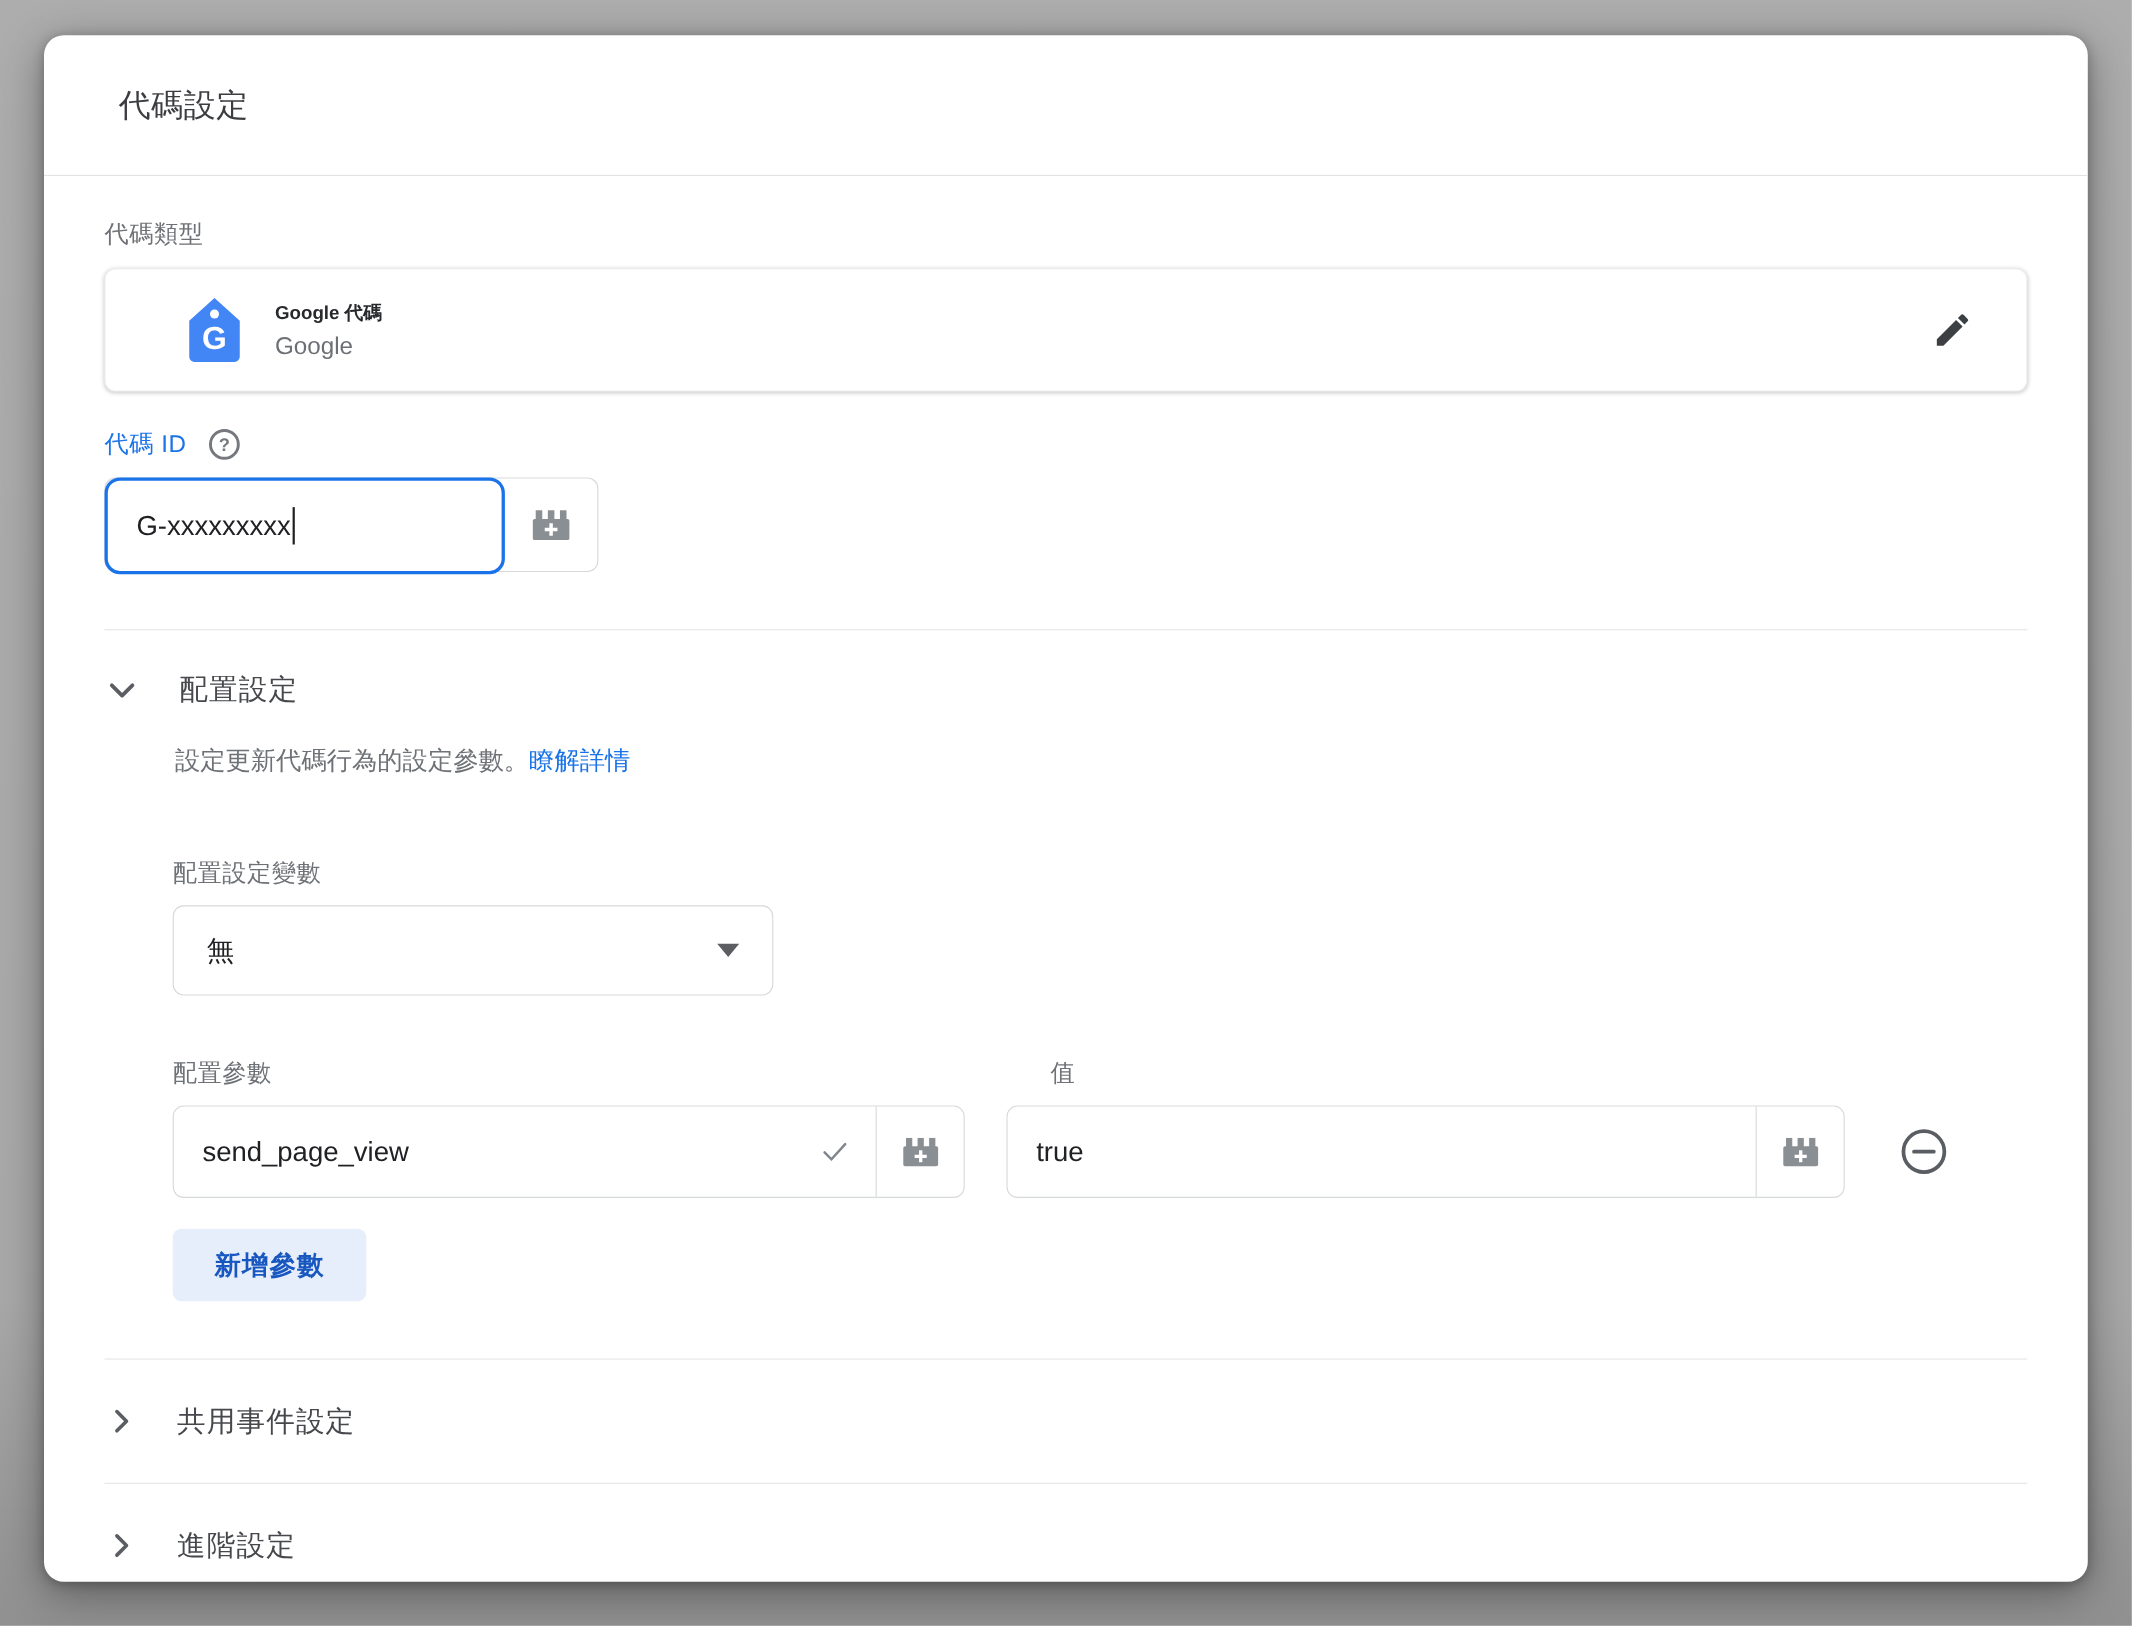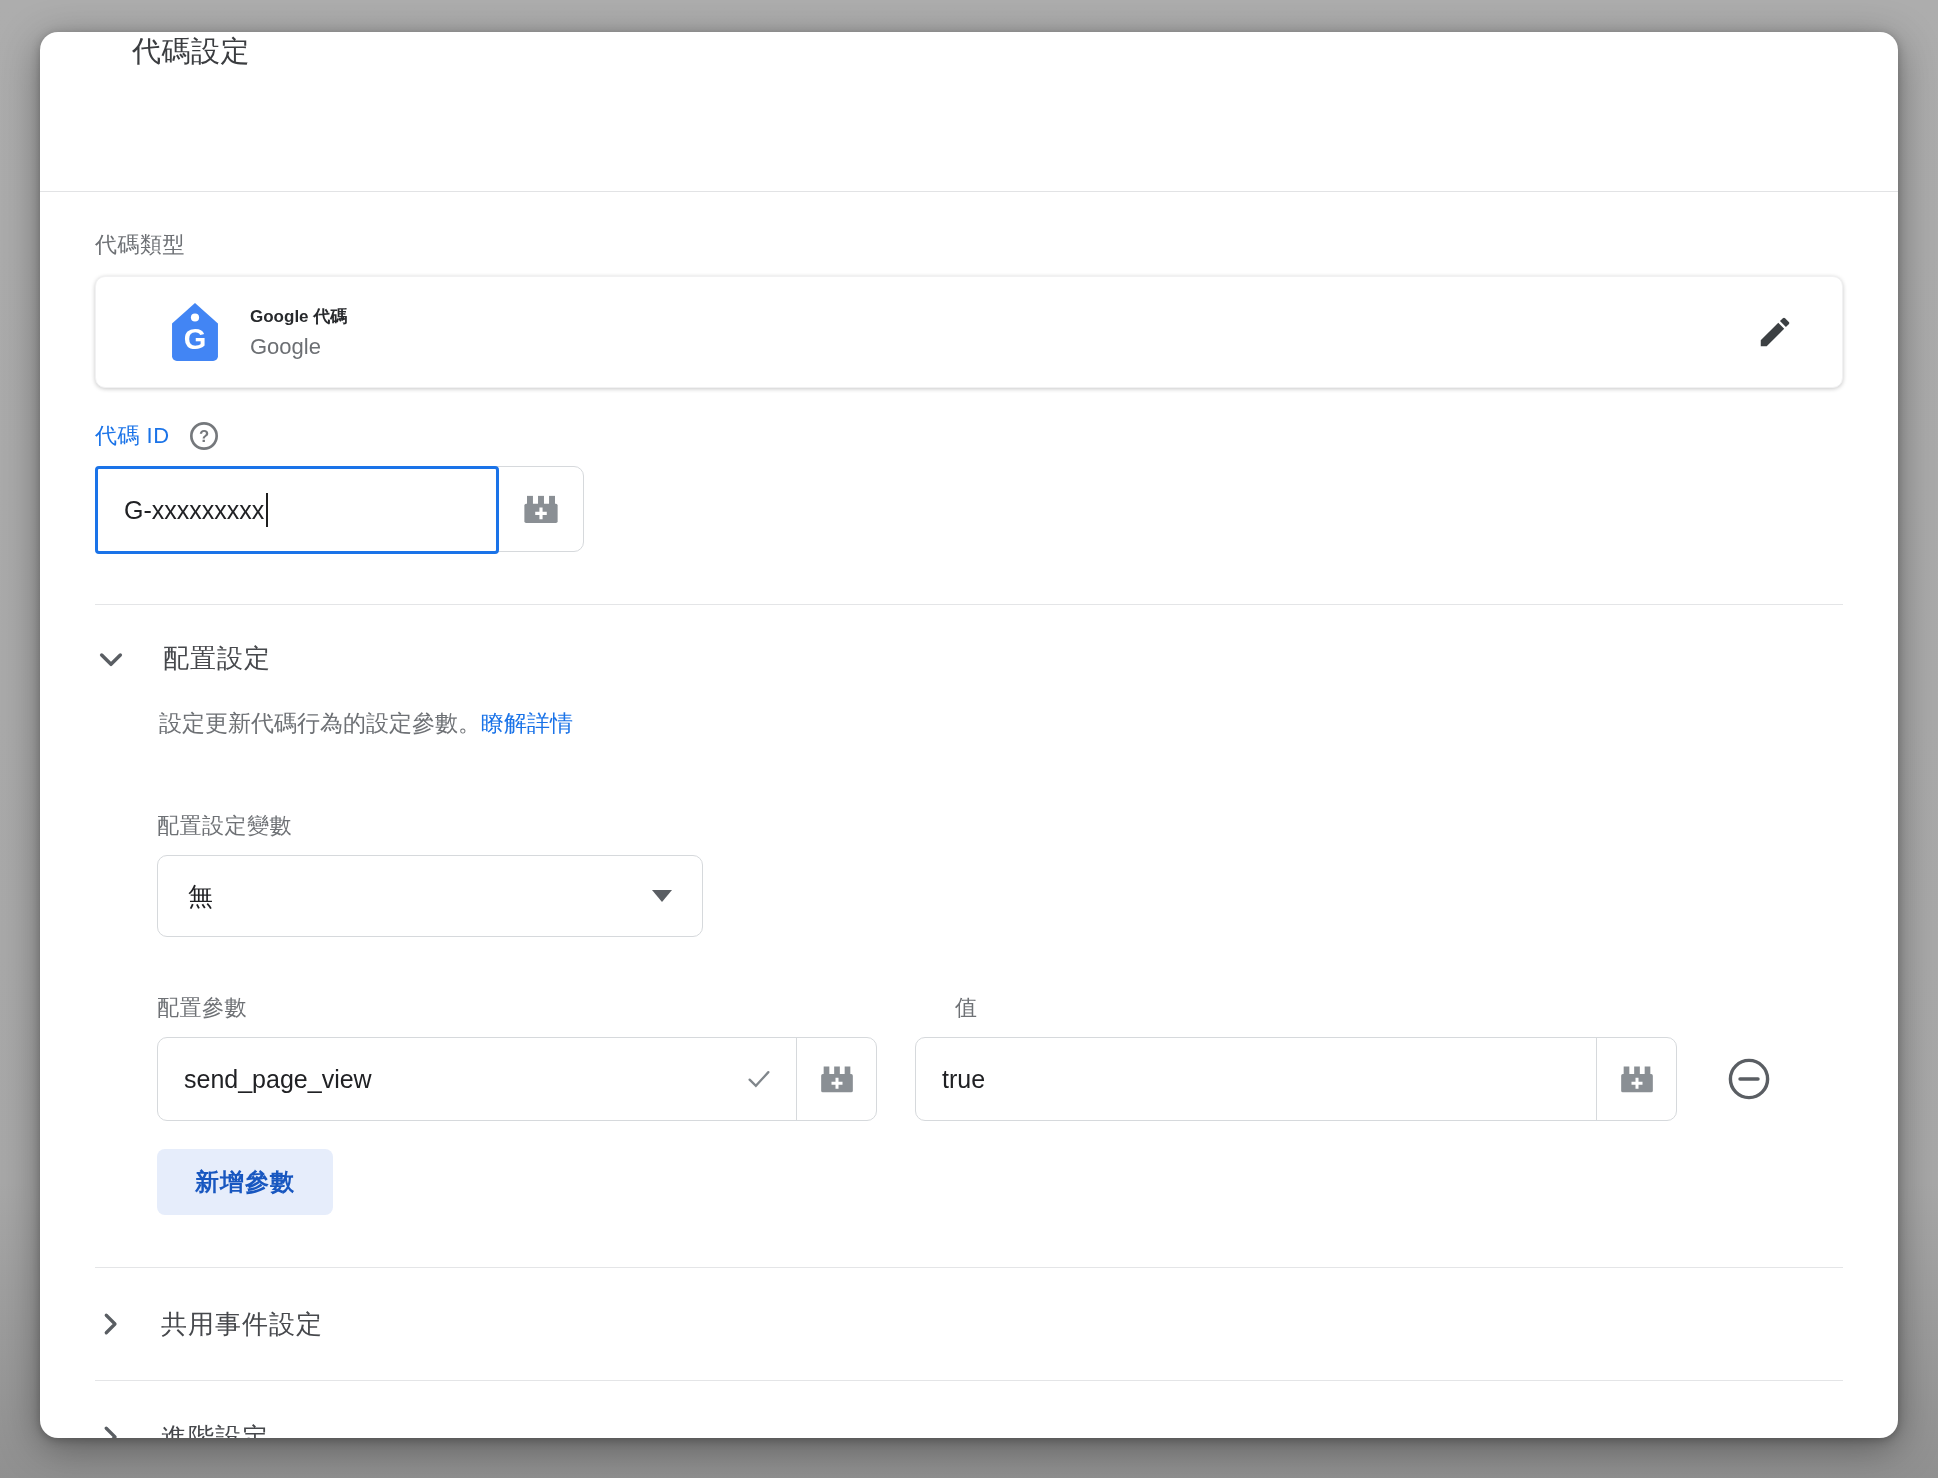--- a/index.html
+++ b/index.html
@@ -11,21 +11,21 @@
     position: relative;
     overflow: hidden;
   }
   .panel {
     position:absolute; left:40px; top:32px; width:1858px; height:1406px;
     background:#fff; border-radius:18px;
     box-shadow: 0 10px 40px rgba(0,0,0,.38), 0 2px 10px rgba(0,0,0,.25);
     overflow:hidden;
   }
   .panel-header {
-    height:160px; display:flex; padding:0 92px;
+    height:128px; display:flex; align-items:center; padding:0 68px;
     border-bottom:1px solid #e2e3e5;
   }
   .panel-title { font-size:29px; color:#3b3d40; letter-spacing:.5px; }
   .panel-body { padding:38px 55px 0; }
 
   .field-label { font-size:22px; color:#6e7175; letter-spacing:.5px; }
   .field-label.blue { color:#1a73e8; }
 
   
   .tag-card {
@@ -41,22 +41,22 @@
   .icon-btn { background:none; border:none; cursor:pointer; display:flex; align-items:center; justify-content:center; }
 
   
   .tag-id-block { margin-top:32px; }
   .label-row { display:flex; align-items:center; gap:18px; }
   .id-group {
     margin-top:14px; display:inline-flex; align-items:stretch;
     border:1px solid #d6d9dc; border-radius:10px; height:86px; background:#fff;
   }
   .id-input {
-    width:404px; margin:-1px 0 -1px -1px; height:88px;
-    border:3px solid #1a73e8; border-radius:4px;
+    width:364px; margin:-1px 0 -1px -1px; height:88px;
+    border:3px solid #1a73e8; border-radius:14px;
     display:flex; align-items:center; padding:0 26px;
     font-size:25px; color:#202124; background:#fff;
   }
   .caret-bar { display:inline-block; width:2px; height:34px; background:#1f1f1f; margin-left:2px; }
   .brick-cell { width:84px; display:flex; align-items:center; justify-content:center; }
 
   .section-divider { border:none; border-top:1px solid #e4e5e7; margin-top:52px; }
 
   
   .config-head { margin-top:36px; display:flex; align-items:center; gap:36px; cursor:pointer; }

